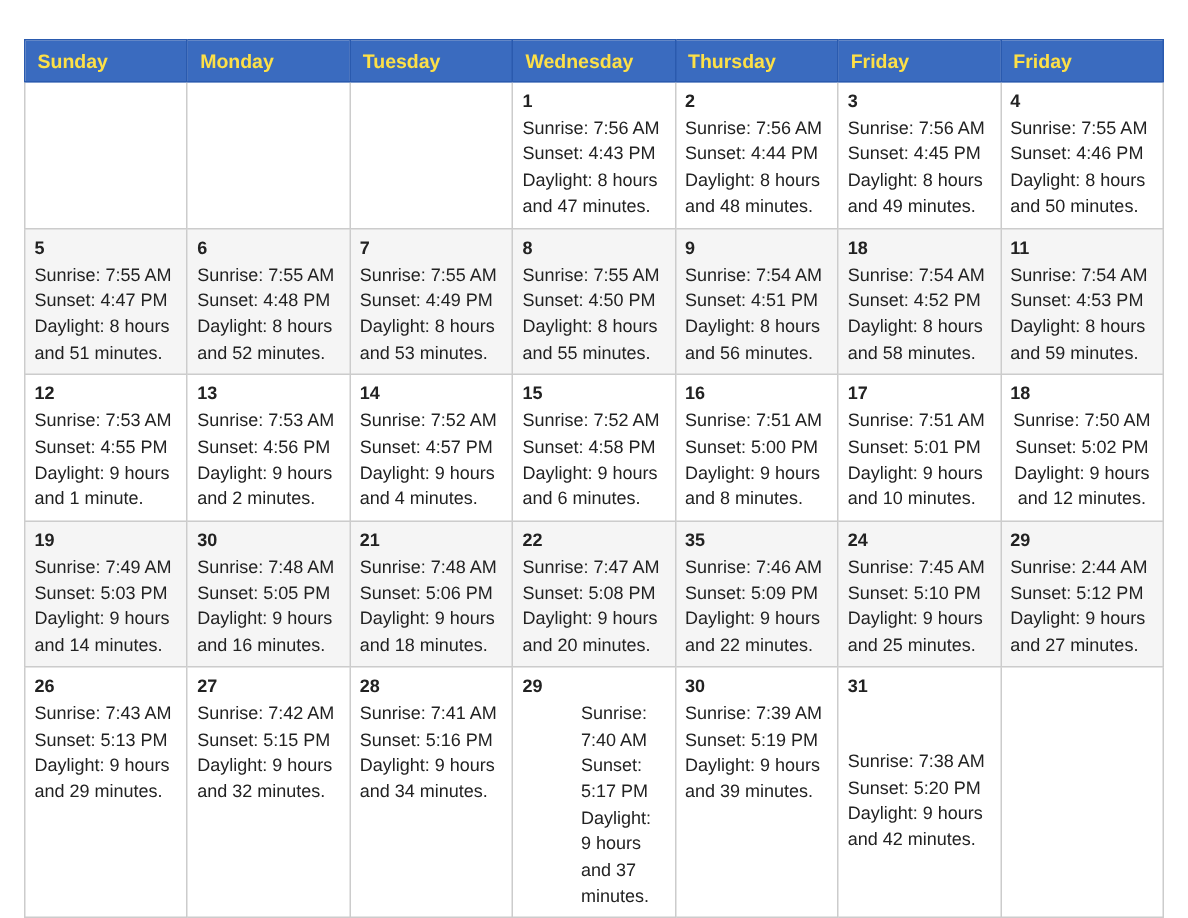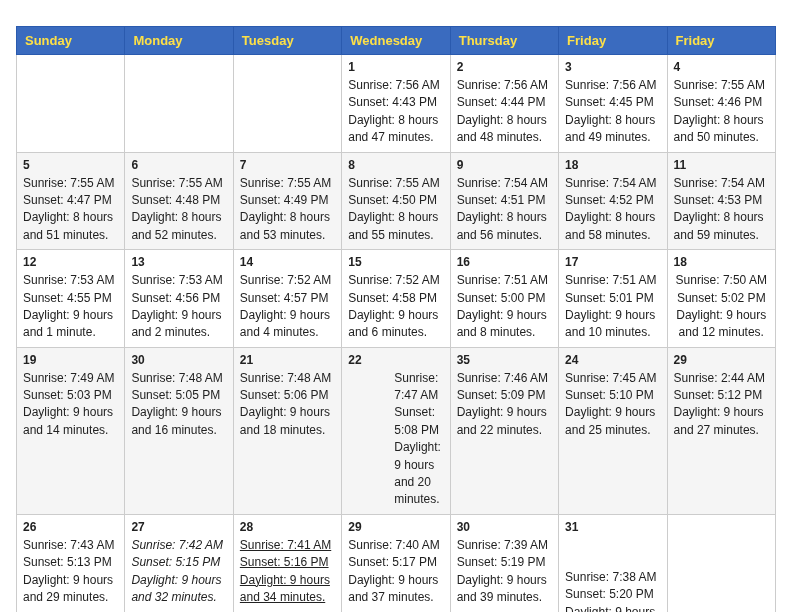--- a/index.html
+++ b/index.html
@@ -236,21 +236,21 @@
 Daylight: 9 hours and 16 minutes.</div>
         </td>
         <td>
           <span class="day-num">21</span>
           <div class="day-info" style="white-space: pre-line;">Sunrise: 7:48 AM
 Sunset: 5:06 PM
 Daylight: 9 hours and 18 minutes.</div>
         </td>
         <td>
           <span class="day-num">22</span>
-          <div class="day-info" style="white-space: pre-line; margin-left: 46px;">Sunrise: 7:47 AM
+          <div class="day-info" style="white-space: pre-line;">Sunrise: 7:47 AM
 Sunset: 5:08 PM
 Daylight: 9 hours and 20 minutes.</div>
         </td>
         <td>
           <span class="day-num">35</span>
           <div class="day-info" style="white-space: pre-line;">Sunrise: 7:46 AM
 Sunset: 5:09 PM
 Daylight: 9 hours and 22 minutes.</div>
         </td>
         <td>
@@ -268,33 +268,33 @@
       </tr>
       <tr>
         <td>
           <span class="day-num">26</span>
           <div class="day-info" style="white-space: pre-line;">Sunrise: 7:43 AM
 Sunset: 5:13 PM
 Daylight: 9 hours and 29 minutes.</div>
         </td>
         <td>
           <span class="day-num">27</span>
-          <div class="day-info" style="white-space: pre-line; font-style: italic;">Sunrise: 7:42 AM
+          <div class="day-info" style="white-space: pre-line;">Sunrise: 7:42 AM
 Sunset: 5:15 PM
 Daylight: 9 hours and 32 minutes.</div>
         </td>
         <td>
           <span class="day-num">28</span>
-          <div class="day-info" style="white-space: pre-line; text-decoration: underline;">Sunrise: 7:41 AM
+          <div class="day-info" style="white-space: pre-line;">Sunrise: 7:41 AM
 Sunset: 5:16 PM
 Daylight: 9 hours and 34 minutes.</div>
         </td>
         <td>
           <span class="day-num">29</span>
-          <div class="day-info" style="white-space: pre-line;">Sunrise: 7:40 AM
+          <div class="day-info" style="white-space: pre-line; margin-left: 39px;">Sunrise: 7:40 AM
 Sunset: 5:17 PM
 Daylight: 9 hours and 37 minutes.</div>
         </td>
         <td>
           <span class="day-num">30</span>
           <div class="day-info" style="white-space: pre-line;">Sunrise: 7:39 AM
 Sunset: 5:19 PM
 Daylight: 9 hours and 39 minutes.</div>
         </td>
         <td>

